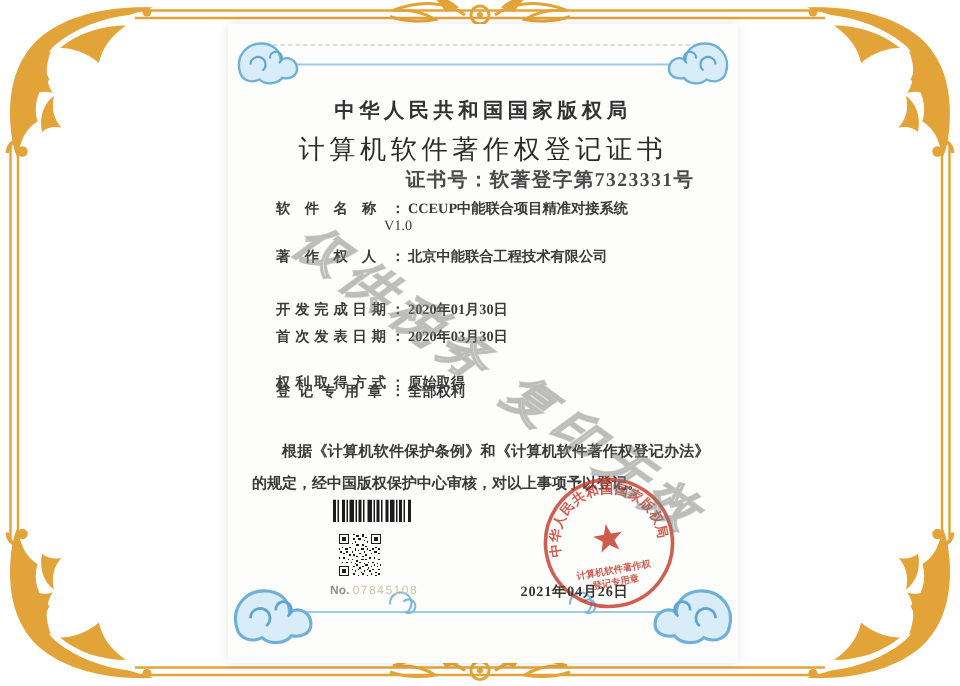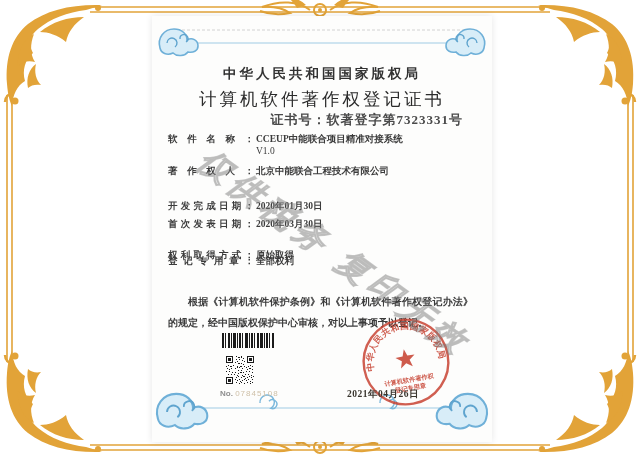--- a/index.html
+++ b/index.html
@@ -8,21 +8,21 @@
   .frame-svg{position:absolute;left:0;top:0;}
   .cert{position:absolute;left:152px;top:16px;width:340px;height:426px;background:#fdfdfc;
         box-shadow:0 0 7px rgba(0,0,0,0.10);}
   .cert-deco{position:absolute;left:0;top:0;}
   .authority{position:absolute;left:0;top:49px;width:100%;text-align:center;
              font-size:13.5px;font-weight:bold;letter-spacing:3px;color:#323232;}
   .cert-title{position:absolute;left:0;top:71px;width:100%;text-align:center;
               font-size:17.5px;font-weight:normal;letter-spacing:3px;color:#2b2b2b;}
   .certno{position:absolute;right:29px;top:95px;font-size:13px;font-weight:bold;color:#4a4a4a;letter-spacing:1px;}
   .row{position:absolute;left:16px;font-size:9.5px;font-weight:bold;color:#3b3b3b;white-space:nowrap;}
-  .lbl{display:inline-block;width:86px;text-align:justify;text-align-last:justify;vertical-align:top;}
+  .lbl{display:inline-block;width:86px;text-align:justify;text-align-last:justify;vertical-align:top;margin-left:16px;}
   .val{margin-left:2px;margin-top:45px;}
   .val2{position:absolute;left:104px;font-size:9.5px;font-weight:normal;color:#3b3b3b;}
   .statement{position:absolute;left:16px;top:276px;width:305px;margin:0;
              font-size:10px;font-weight:bold;color:#3b3b3b;line-height:2.05;
              text-indent:2em;text-align:justify;}
   .barcode{position:absolute;left:70px;top:317px;}
   .qr{position:absolute;left:74px;top:340px;}
   .serial{position:absolute;left:52px;top:373px;font-size:8px;font-family:"Liberation Sans",sans-serif;padding-left:16px;}
   .serial .no{color:#8e8e8e;font-weight:bold;}
   .serial .num{color:#cfc0a8;letter-spacing:1px;}

